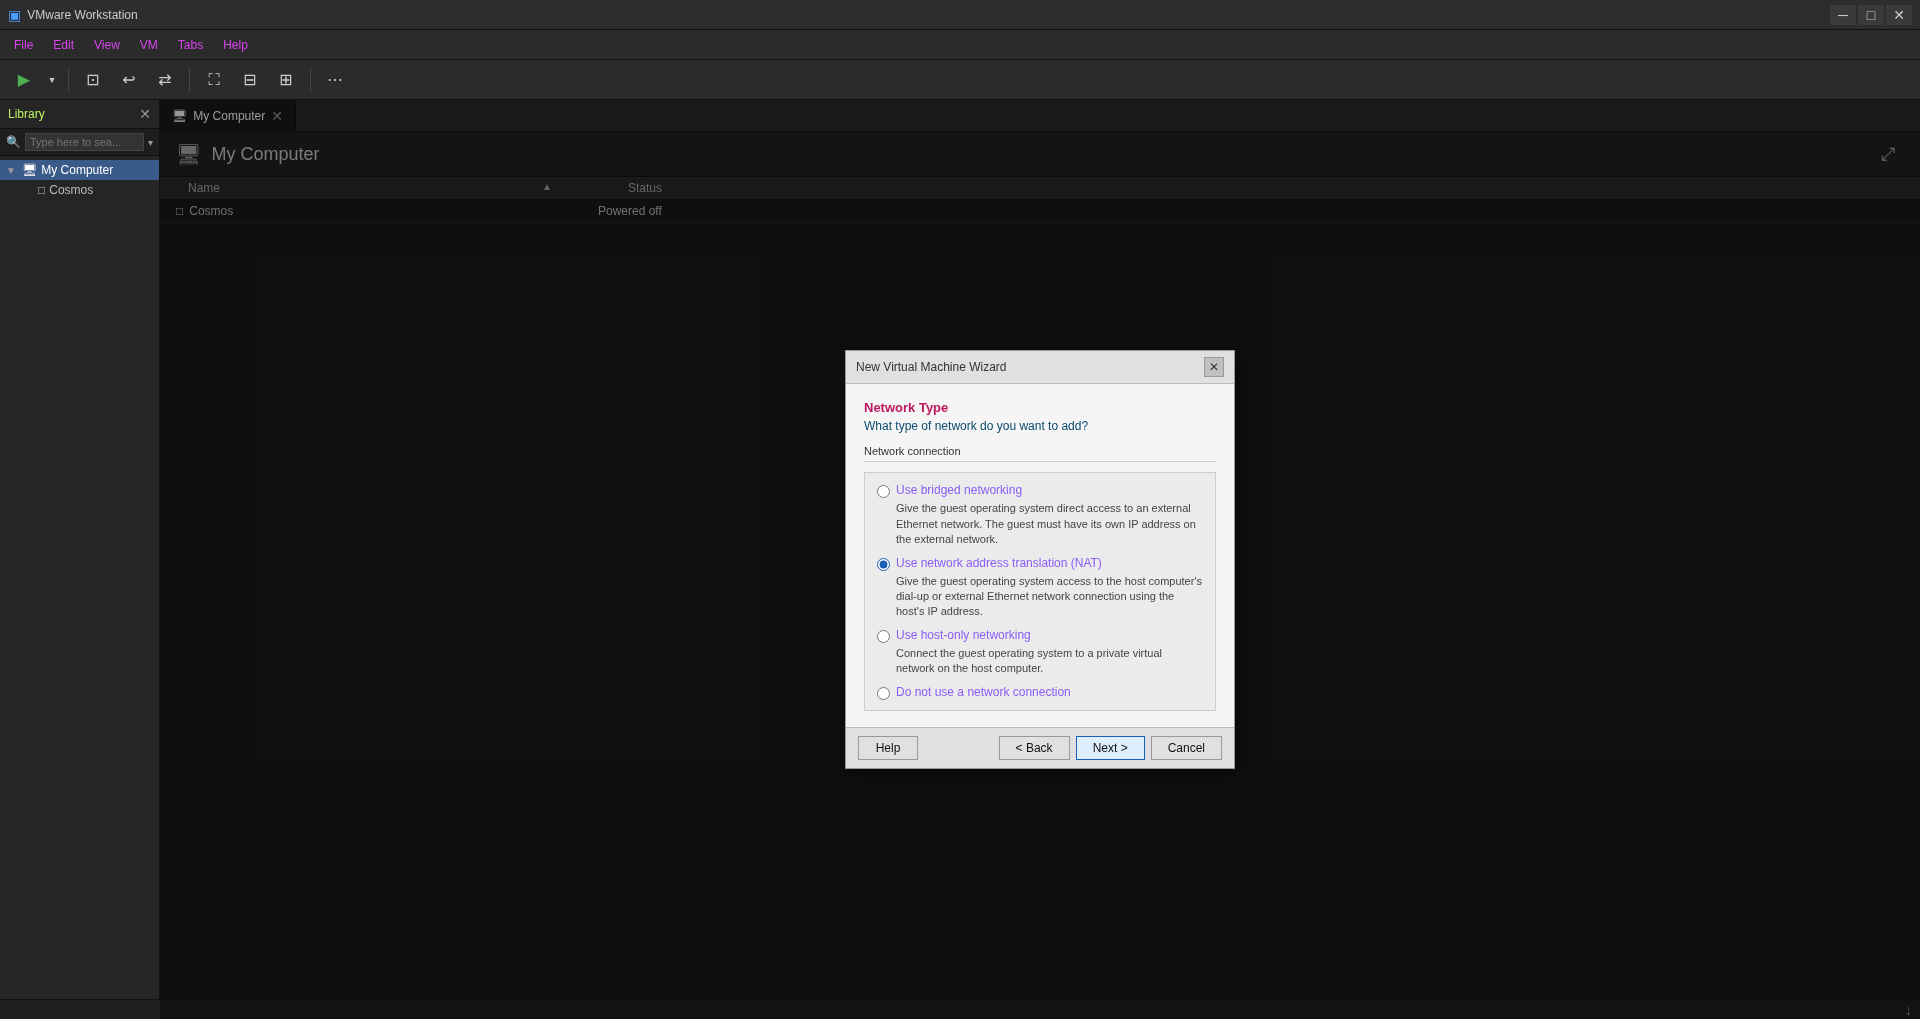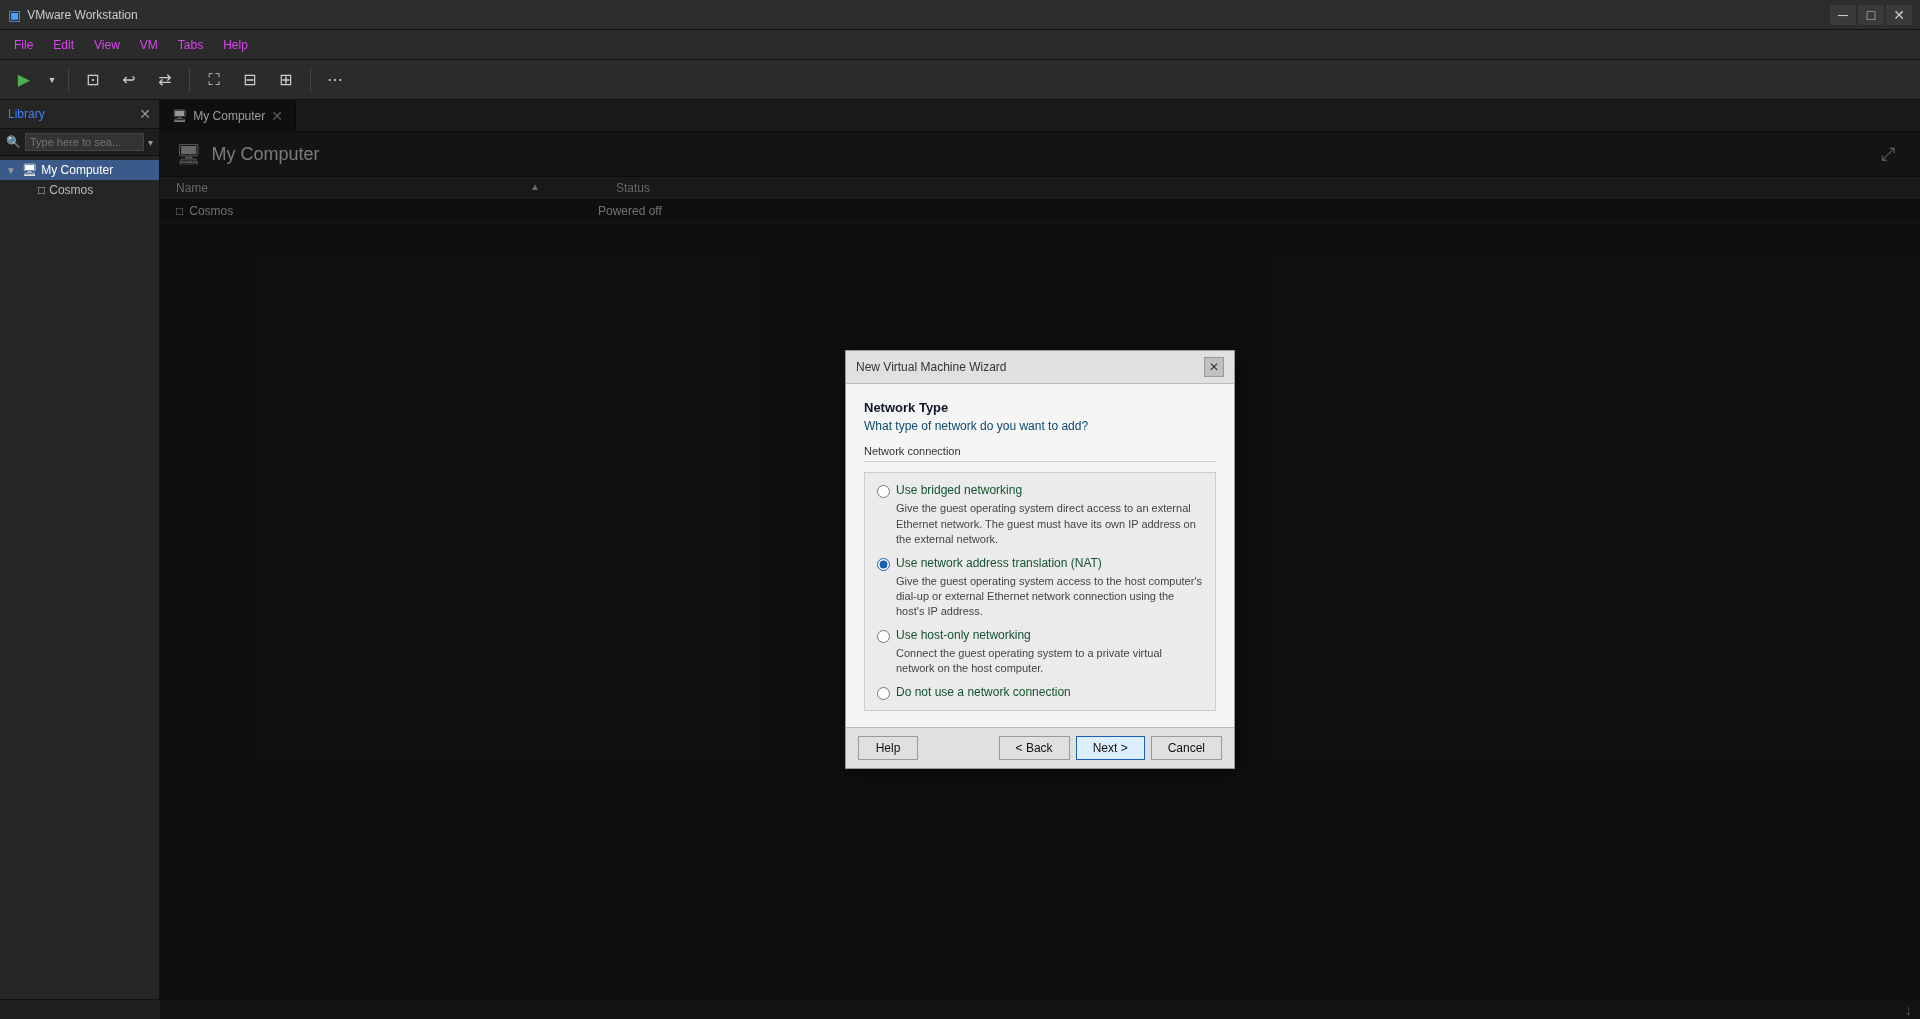--- a/index.html
+++ b/index.html
@@ -76,21 +76,21 @@
       display: flex;
       flex-direction: column;
     }
     .sidebar-header {
       display: flex;
       align-items: center;
       justify-content: space-between;
       padding: 6px 8px;
       border-bottom: 1px solid #111;
     }
-    .sidebar-title { color: #3b82f6; font-size: 12px; }
+    .sidebar-title { color: #bef264; font-size: 12px; }
     .sidebar-close { cursor: pointer; color: #999; font-size: 14px; }
     .sidebar-search {
       display: flex;
       align-items: center;
       padding: 4px 6px;
       background: #1e1e1e;
       border-bottom: 1px solid #111;
       gap: 4px;
     }
     .sidebar-search input {
@@ -134,21 +134,21 @@
     
     .vm-header {
       display: flex; align-items: center; padding: 8px 16px; background: #222; border-bottom: 1px solid #111; gap: 10px;
     }
     .vm-header-icon { font-size: 20px; color: #aaa; }
     .vm-header-title { font-size: 18px; color: #ccc; font-weight: normal; }
     .vm-header-actions { margin-left: auto; display: flex; gap: 4px; }
     .vm-table-header {
       display: flex; background: #2a2a2a; border-bottom: 1px solid #111; padding: 4px 16px; gap: 0;
     }
-    .vm-table-header-cell { color: #aaa; font-size: 12px; min-width: 350px; }
+    .vm-table-header-cell { color: #aaa; font-size: 12px; min-width: 350px; margin-left: 12px; }
     .vm-table-header-cell.status { min-width: 200px; }
     .vm-table-row {
       display: flex; align-items: center; padding: 4px 16px; border-bottom: 1px solid #2a2a2a; gap: 0; cursor: pointer;
     }
     .vm-table-cell { min-width: 350px; color: #bbb; font-size: 12px; display: flex; align-items: center; gap: 6px; }
     .vm-table-cell.status { min-width: 200px; color: #bbb; }
 
     
     .overlay {
       position: absolute;
@@ -177,30 +177,30 @@
     }
     .dialog-title { font-size: 12px; color: #333; font-weight: normal; }
     .dialog-close-btn {
       width: 20px; height: 20px; background: #c0c0c0; border: 1px solid #999;
       cursor: pointer; display: flex; align-items: center; justify-content: center; font-size: 12px; color: #333;
     }
     .dialog-content {
       padding: 16px 18px;
       background: #f5f5f5;
     }
-    .dialog-section-title { font-size: 13px; font-weight: bold; color: #0f172a; margin-bottom: 4px; }
+    .dialog-section-title { font-size: 13px; font-weight: bold; color: #be185d; margin-bottom: 4px; }
     .dialog-section-subtitle { font-size: 12px; color: #0c4a6e; margin-bottom: 12px; }
     .dialog-group-label {
       font-size: 11px; color: #333; border-bottom: 1px solid #ccc; padding-bottom: 4px; margin-bottom: 10px;
     }
     .dialog-group { background: #ebebeb; border: 1px solid #ccc; padding: 10px 12px; margin-bottom: 0; }
     .radio-option { display: flex; align-items: flex-start; gap: 6px; margin-bottom: 8px; }
     .radio-option:last-child { margin-bottom: 0; }
     .radio-option input[type="radio"] { margin-top: 2px; accent-color: #1a5fb4; }
-    .radio-label { font-size: 12px; color: #14532d; font-weight: 500; }
+    .radio-label { font-size: 12px; color: #8b5cf6; font-weight: 500; }
     .radio-desc { font-size: 11px; color: #444; margin-top: 4px; line-height: 1.4; }
     .dialog-footer {
       background: #e0e0e0;
       border-top: 1px solid #bbb;
       display: flex;
       align-items: center;
       justify-content: space-between;
       padding: 8px 12px;
     }
     .dialog-footer-left { display: flex; gap: 6px; }

